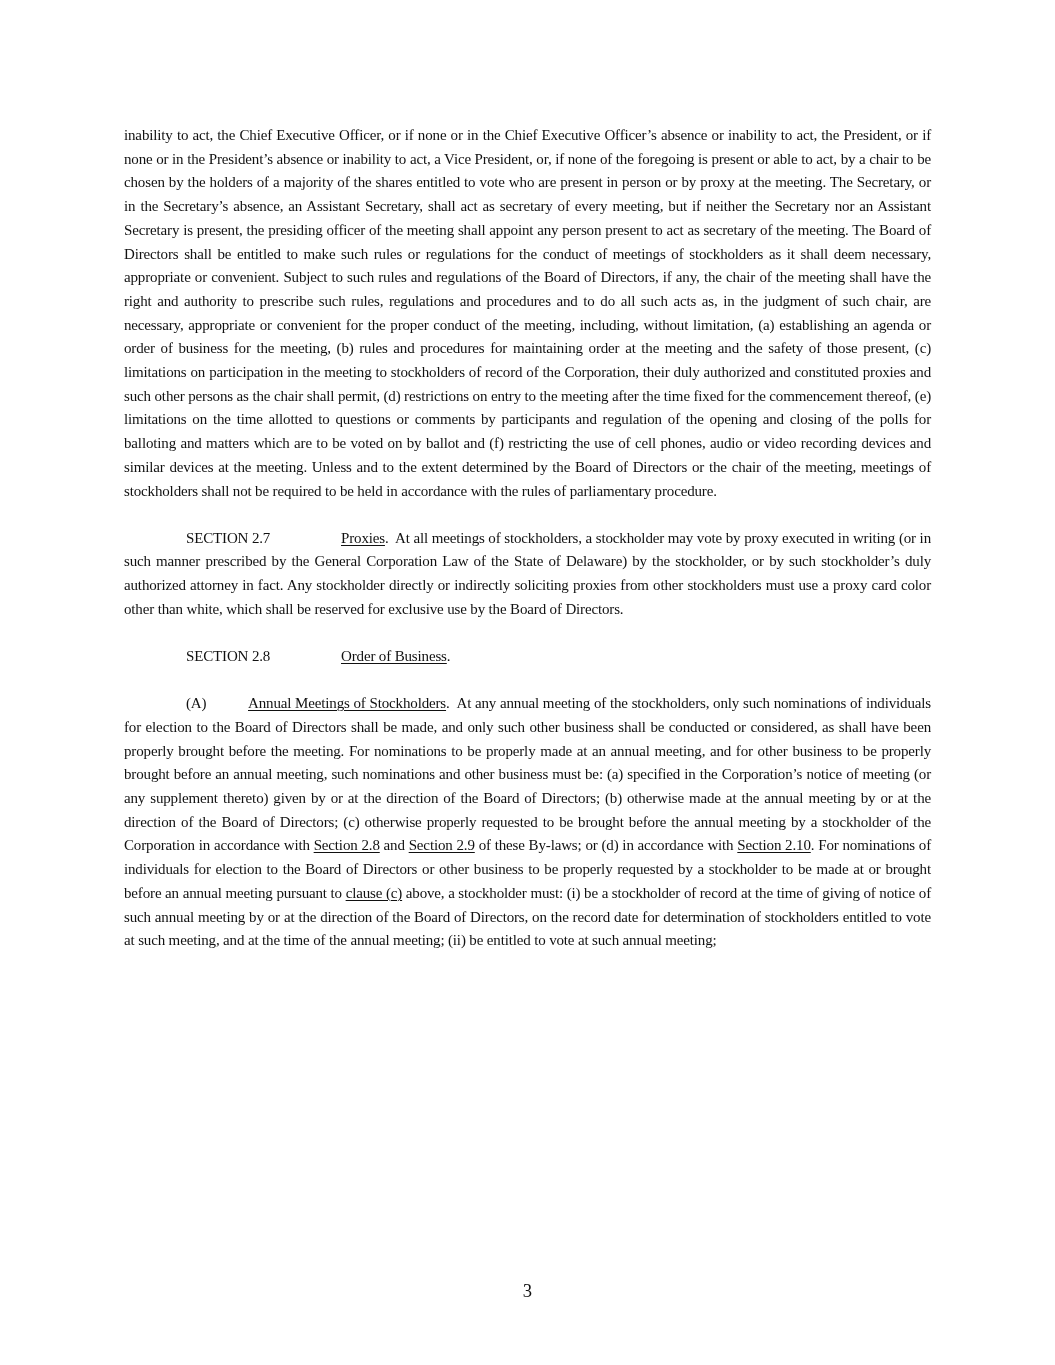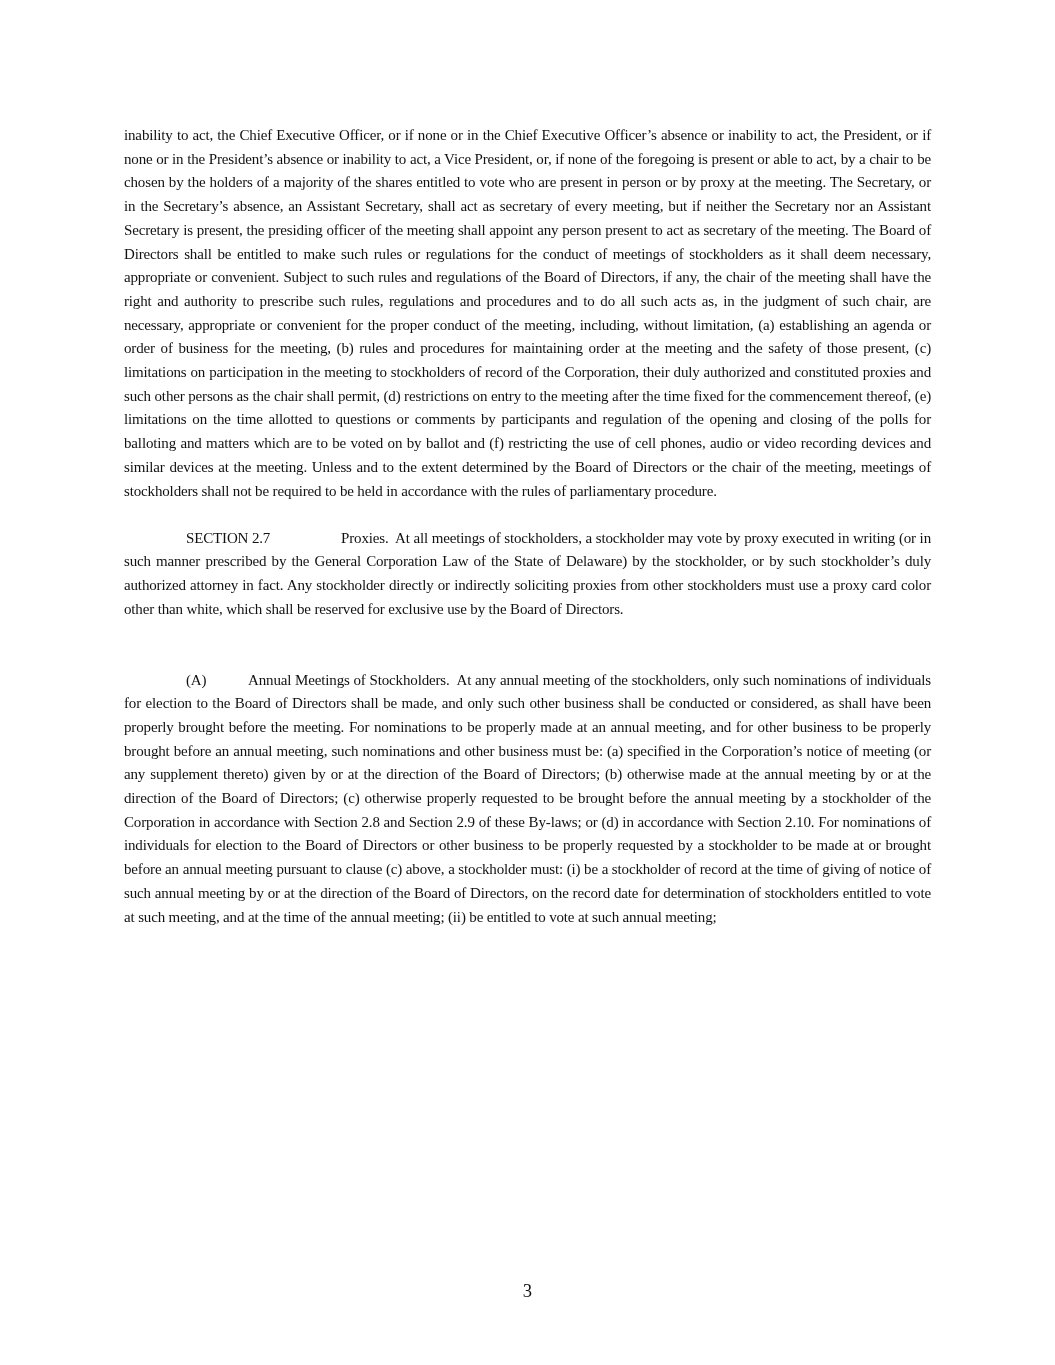--- a/index.html
+++ b/index.html
@@ -33,21 +33,21 @@
     .sec-num {
       display: inline-block;
       width: 155px;
       text-indent: 0;
     }
     .sub-num {
       display: inline-block;
       width: 62px;
       text-indent: 0;
     }
-    .u { text-underline-offset: 2px; text-decoration-thickness: 1px; margin-top: 20px; }
+    .u { text-decoration: underline; text-underline-offset: 2px; text-decoration-thickness: 1px; margin-top: 20px; }
     .page-number {
       position: absolute;
       left: 0;
       width: 1055px;
       top: 1280px;
       text-align: center;
       font-size: 18.6px;
     }
   </style>
 </head>
@@ -56,20 +56,21 @@
 <div class="page">
 
   <p class="para">inability to act, the Chief Executive Officer, or if none or in the Chief Executive Officer’s absence or inability to act, the President, or if none or in the President’s absence or inability to act, a Vice President, or, if none of the foregoing is present or able to act, by a chair to be chosen by the holders of a majority of the shares entitled to vote who are present in person or by proxy at the meeting. The Secretary, or in the Secretary’s absence, an Assistant Secretary, shall act as secretary of every meeting, but if neither the Secretary nor an Assistant Secretary is present, the presiding officer of the meeting shall appoint any person present to act as secretary of the meeting. The Board of Directors shall be entitled to make such rules or regulations for the conduct of meetings of stockholders as it shall deem necessary, appropriate or convenient. Subject to such rules and regulations of the Board of Directors, if any, the chair of the meeting shall have the right and authority to prescribe such rules, regulations and procedures and to do all such acts as, in the judgment of such chair, are necessary, appropriate or convenient for the proper conduct of the meeting, including, without limitation, (a) establishing an agenda or order of business for the meeting, (b) rules and procedures for maintaining order at the meeting and the safety of those present, (c) limitations on participation in the meeting to stockholders of record of the Corporation, their duly authorized and constituted proxies and such other persons as the chair shall permit, (d) restrictions on entry to the meeting after the time fixed for the commencement thereof, (e) limitations on the time allotted to questions or comments by participants and regulation of the opening and closing of the polls for balloting and matters which are to be voted on by ballot and (f) restricting the use of cell phones, audio or video recording devices and similar devices at the meeting. Unless and to the extent determined by the Board of Directors or the chair of the meeting, meetings of stockholders shall not be required to be held in accordance with the rules of parliamentary procedure.</p>
 
   <div class="gap"></div>
 
   <p class="para indent"><span class="sec-num">SECTION 2.7</span><span class="u">Proxies</span><span>.</span><span style="white-space:pre-wrap">  At all meetings of stockholders, a stockholder may vote by proxy executed in writing (or in such manner prescribed by the General Corporation Law of the State of Delaware) by the stockholder, or by such stockholder’s duly authorized attorney in fact. Any stockholder directly or indirectly soliciting proxies from other stockholders must use a proxy card color other than white, which shall be reserved for exclusive use by the Board of Directors.</span></p>
 
   <div class="gap"></div>
 
+  <p class="para indent"><span class="sec-num">SECTION 2.8</span><span class="u">Order of Business</span><span>.</span></p>
 
   <div class="gap"></div>
 
   <p class="para indent"><span class="sub-num">(A)</span><span class="u">Annual Meetings of Stockholders</span><span>.</span><span style="white-space:pre-wrap">  At any annual meeting of the stockholders, only such nominations of individuals for election to the Board of Directors shall be made, and only such other business shall be conducted or considered, as shall have been properly brought before the meeting. For nominations to be properly made at an annual meeting, and for other business to be properly brought before an annual meeting, such nominations and other business must be: (a) specified in the Corporation’s notice of meeting (or any supplement thereto) given by or at the direction of the Board of Directors; (b) otherwise made at the annual meeting by or at the direction of the Board of Directors; (c) otherwise properly requested to be brought before the annual meeting by a stockholder of the Corporation in accordance with </span><span class="u">Section 2.8</span><span style="white-space:pre-wrap"> and </span><span class="u">Section 2.9</span><span style="white-space:pre-wrap"> of these By-laws; or (d) in accordance with </span><span class="u">Section 2.10</span><span style="white-space:pre-wrap">. For nominations of individuals for election to the Board of Directors or other business to be properly requested by a stockholder to be made at or brought before an annual meeting pursuant to </span><span class="u">clause (c)</span><span style="white-space:pre-wrap"> above, a stockholder must: (i) be a stockholder of record at the time of giving of notice of such annual meeting by or at the direction of the Board of Directors, on the record date for determination of stockholders entitled to vote at such meeting, and at the time of the annual meeting; (ii) be entitled to vote at such annual meeting;</span></p>
 
 </div>
 
 <div class="page-number">3</div>
 
 </body></html>

